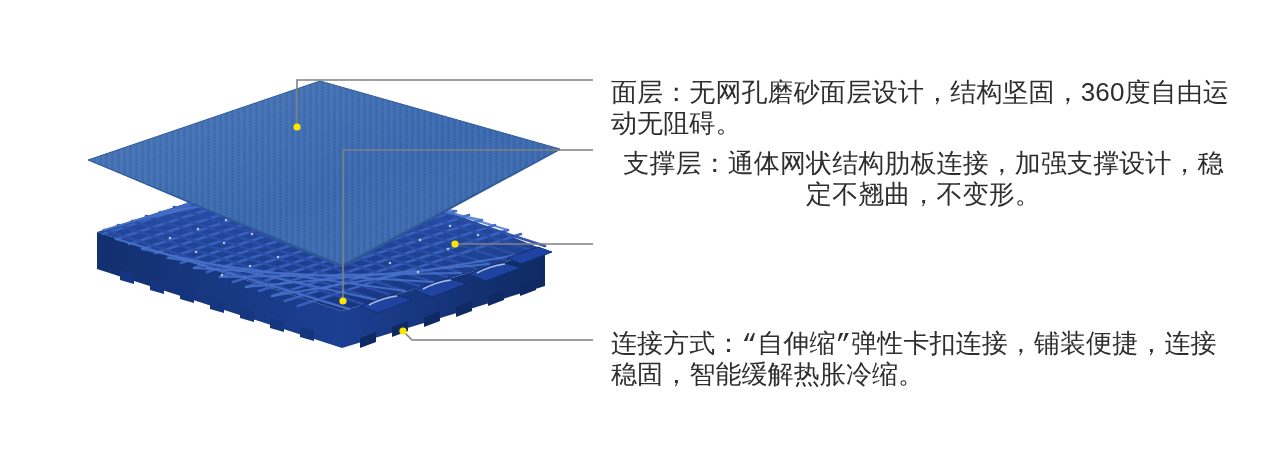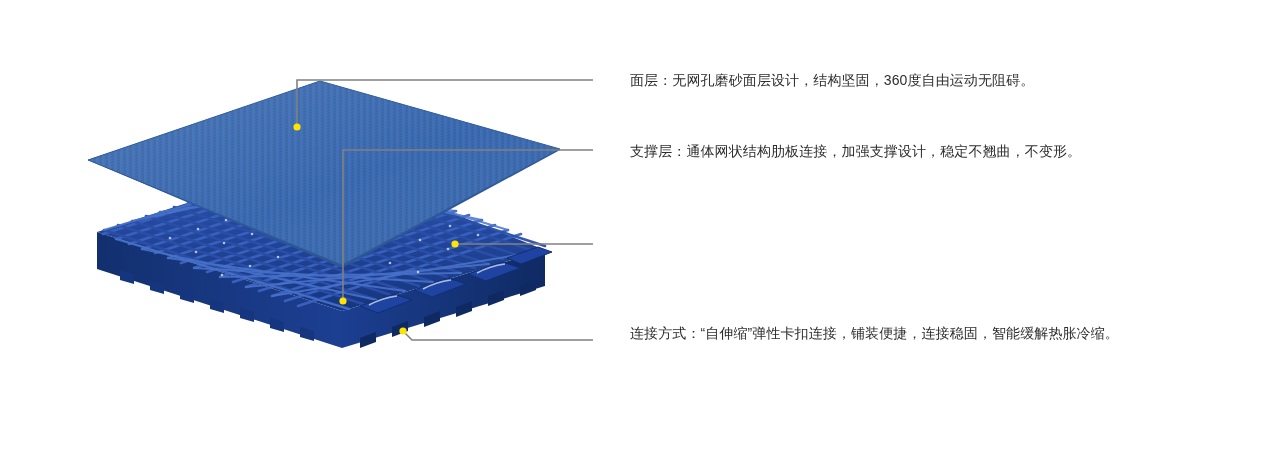--- a/index.html
+++ b/index.html
@@ -27,33 +27,34 @@
   }
   .callout-layer {
     position: absolute;
     left: 0;
     top: 0;
     width: 1280px;
     height: 475px;
   }
   .callout {
     position: absolute;
-    left: 630px;
+    left: 611px;
     width: 625px;
     color: #2e2e2e;
-    font-size: 14px;
+    font-size: 26px;
     line-height: 31px;
     letter-spacing: 0.1px;
     font-family: "Liberation Sans", "DejaVu Sans", sans-serif;
     white-space: pre-wrap;
+    margin-top: 12px;
   }
   .callout-1 { top: 65px; }
-  .callout-2 { top: 136px; }
+  .callout-2 { top: 136px; text-align: center; }
   .callout-3 { top: 226px; }
-  .callout-4 { top: 318px; }
+  .callout-4 { top: 318px; font-family: Liberation Mono, monospace; }
 </style>
 </head>
 <body>
 
 <div id="page">
 
   <svg id="figure-svg" viewBox="0 0 1280 475">
     <defs>
 
       <pattern id="plateTexture" width="6" height="3" patternUnits="userSpaceOnUse" patternTransform="skewY(-16.5)">

